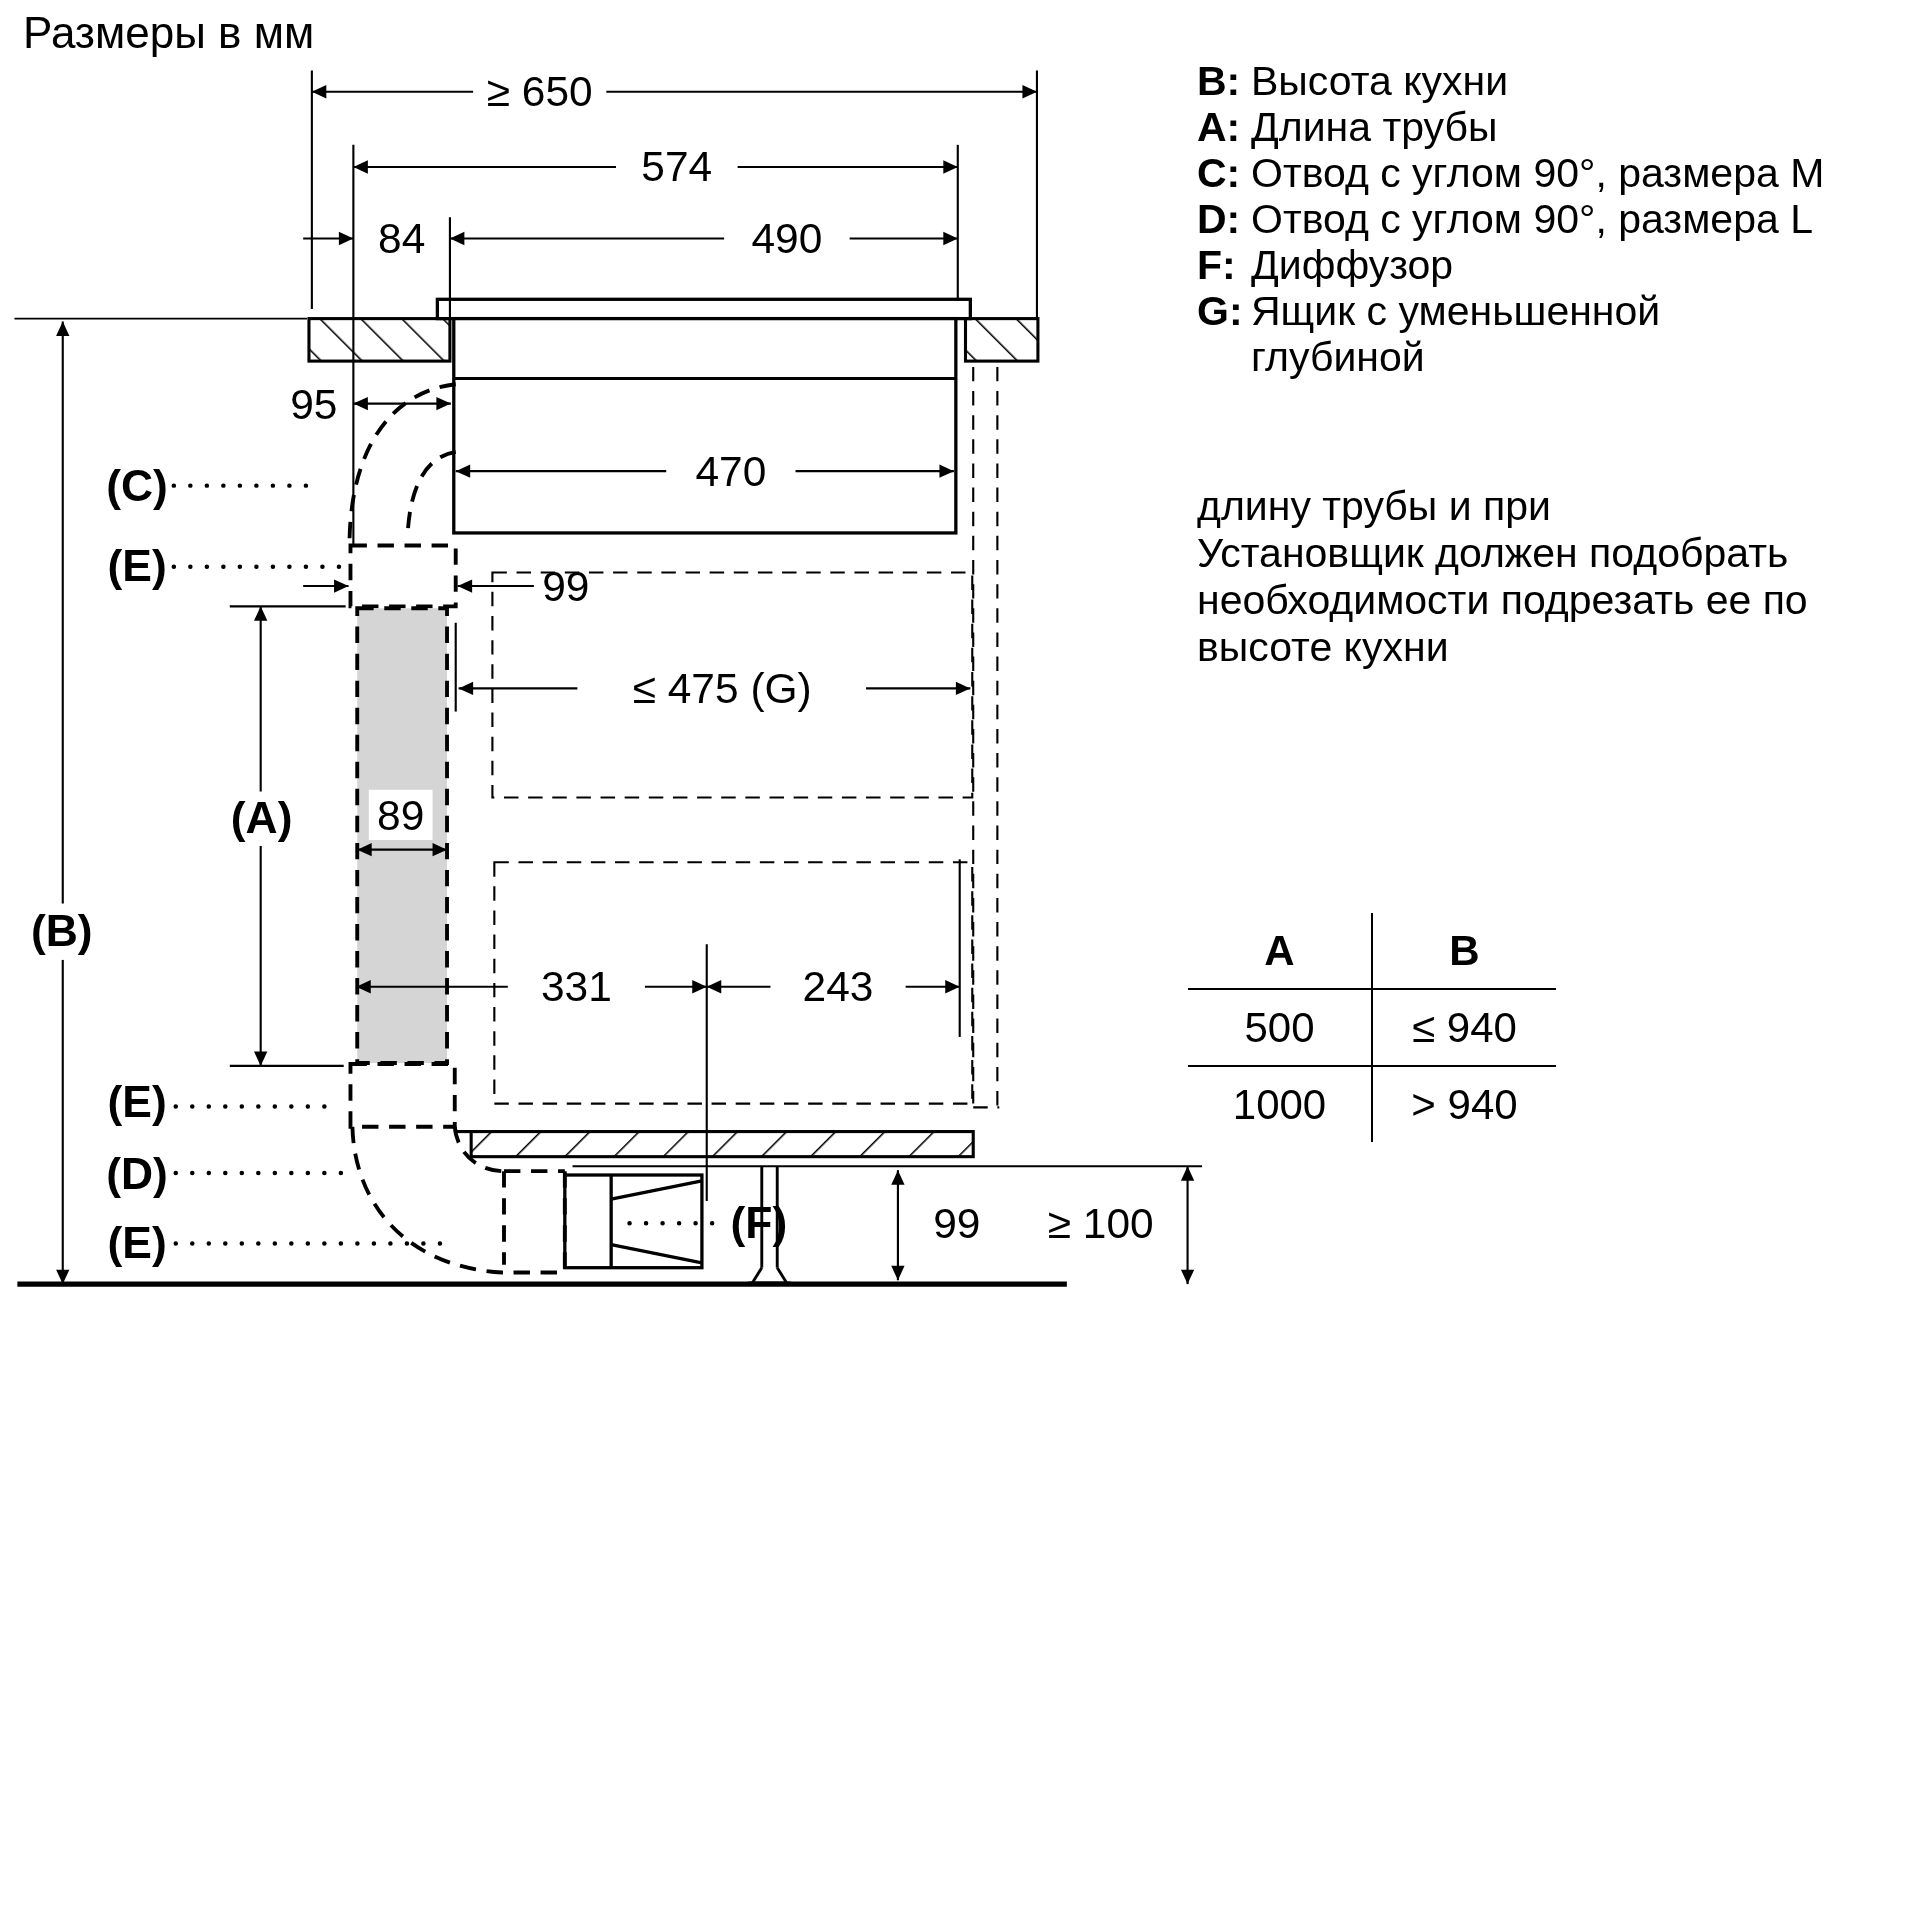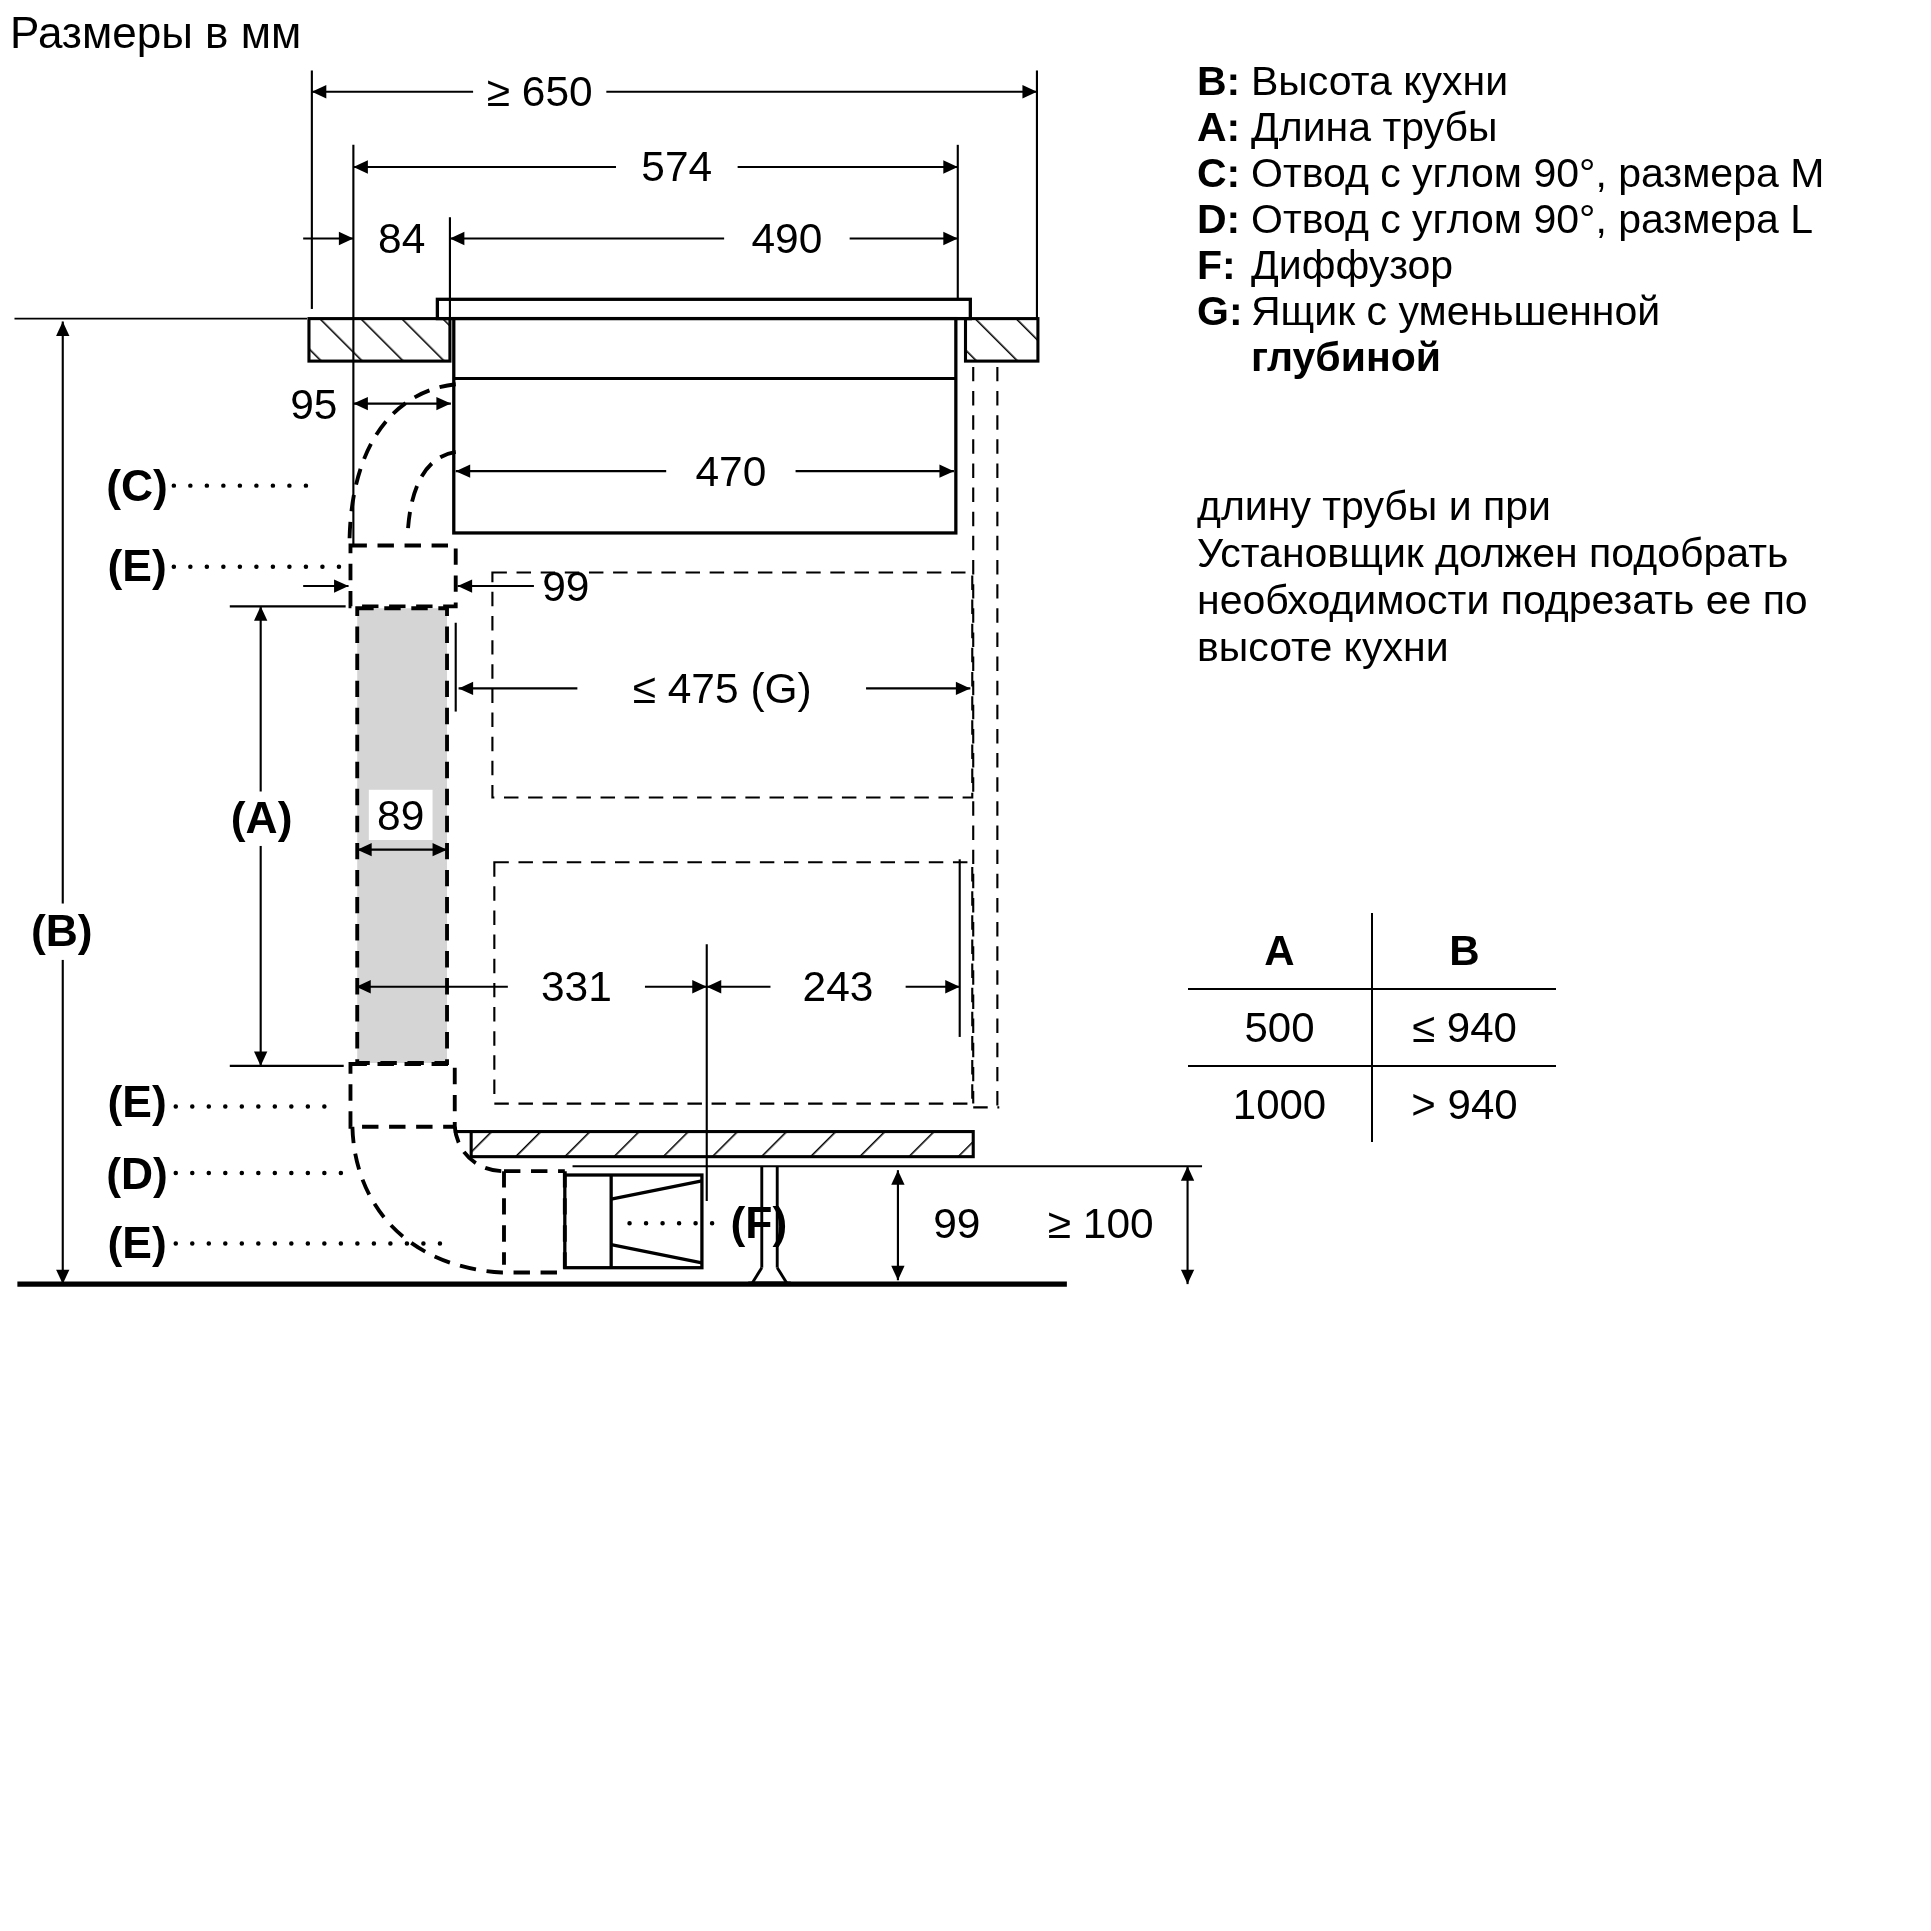--- a/index.html
+++ b/index.html
@@ -1,29 +1,29 @@
 <!DOCTYPE html>
 <html><head>
 <meta charset="utf-8">
 <style>
   html,body { margin:0; padding:0; background:#ffffff; }
   #page {
     position:relative; width:1931px; height:1931px; background:#ffffff;
     font-family:"Liberation Sans", sans-serif; color:#000;
   }
   #title {
-    position:absolute; left:10px; top:7.7px; font-size:44px; letter-spacing:0px;
+    position:absolute; left:23px; top:7.7px; font-size:44px; letter-spacing:0px;
   }
   #diagram-svg { position:absolute; left:0; top:0; }
   #legend {
     position:absolute; left:1197px; top:58px; font-size:41px; line-height:46px;
   }
   .lrow { white-space:nowrap; }
   .lkey { font-weight:bold; display:inline-block; min-width:54px; }
-  .lwrap { padding-left:54px;font-weight:bold; }
+  .lwrap { padding-left:54px; }
   #note {
     position:absolute; left:1197px; top:483px; font-size:41px; line-height:47px;
   }
   #abtable {
     position:absolute; left:1188px; top:913px; border-collapse:collapse;
     font-size:42px; table-layout:fixed;
   }
   #abtable td { width:183px; text-align:center; padding:13.5px 0; }
   #abtable .cA { border-right:2.9px solid #000; }
   #abtable .hdr td { font-weight:bold; }

